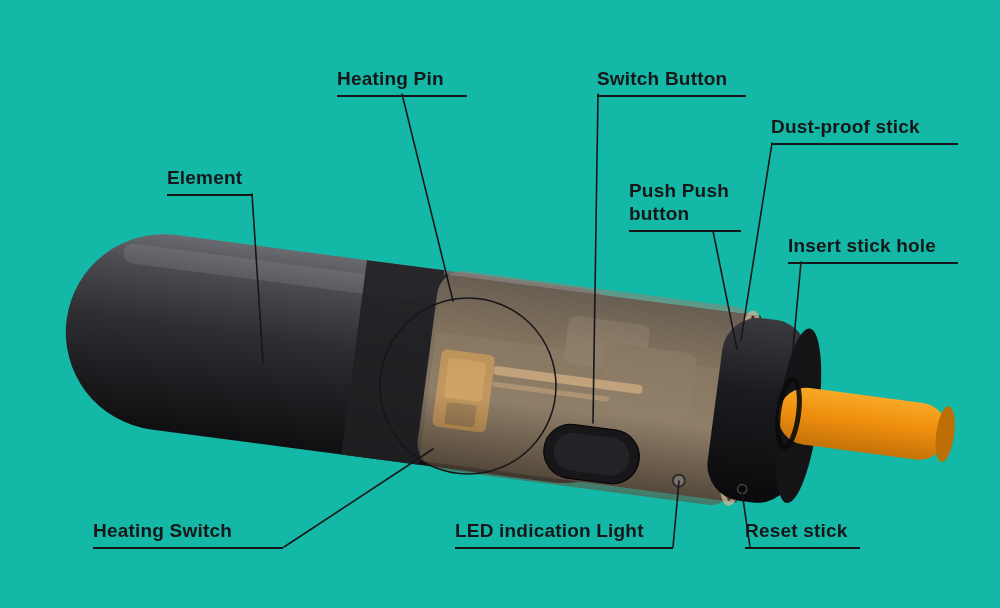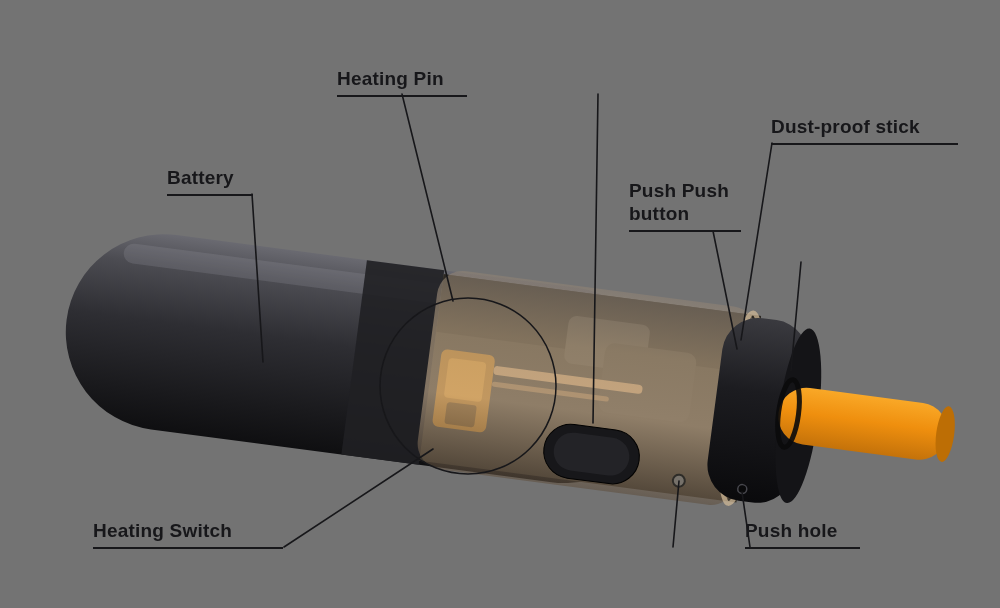--- a/index.html
+++ b/index.html
@@ -1,19 +1,19 @@
 <!DOCTYPE html>
 <html><head>
 <meta charset="utf-8">
 <style>
   html,body{margin:0;padding:0;}
   .canvas{
     position:relative;
     width:1000px;height:608px;
-    background:#737373;
+    background:#14b8a6;
     overflow:hidden;
     font-family:"Liberation Sans", sans-serif;
   }
   .art{position:absolute;left:0;top:0;}
   .label{
     position:absolute;
     font-size:19px;
     font-weight:600;
     letter-spacing:.2px;
     color:#17171a;
@@ -107,26 +107,29 @@
       <line x1="713" y1="231" x2="737" y2="349"></line>
       <line x1="801" y1="262" x2="791" y2="371"></line>
       <line x1="284" y1="547" x2="433" y2="449"></line>
       <line x1="673" y1="547" x2="679" y2="481"></line>
       <line x1="750" y1="547" x2="742" y2="492"></line>
     </g>
   </svg>
 
   <div class="label" style="left:337px;top:67px;width:130px">Heating Pin</div>
 
+  <div class="label" style="left:597px;top:67px;width:149px">Switch Button</div>
 
   <div class="label" style="left:771px;top:115px;width:187px">Dust-proof stick</div>
 
-  <div class="label" style="left:167px;top:166px;width:86px">Battery</div>
+  <div class="label" style="left:167px;top:166px;width:86px">Element</div>
 
   <div class="label" style="left:629px;top:179px;width:112px">Push Push button</div>
 
+  <div class="label" style="left:788px;top:234px;width:170px">Insert stick hole</div>
 
   <div class="label" style="left:93px;top:519px;width:190px">Heating Switch</div>
 
+  <div class="label" style="left:455px;top:519px;width:218px">LED indication Light</div>
 
-  <div class="label" style="left:745px;top:519px;width:115px">Push hole</div>
+  <div class="label" style="left:745px;top:519px;width:115px">Reset stick</div>
 
 </div>
 
 </body></html>

